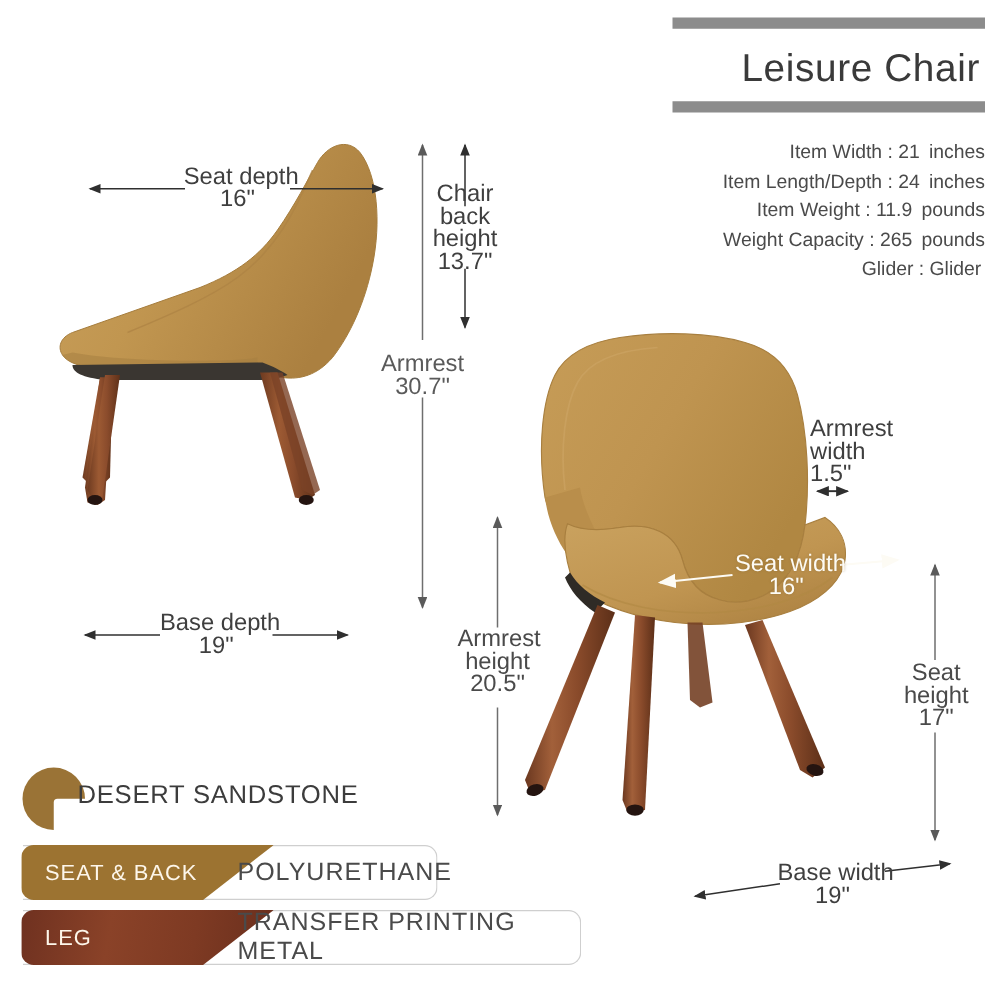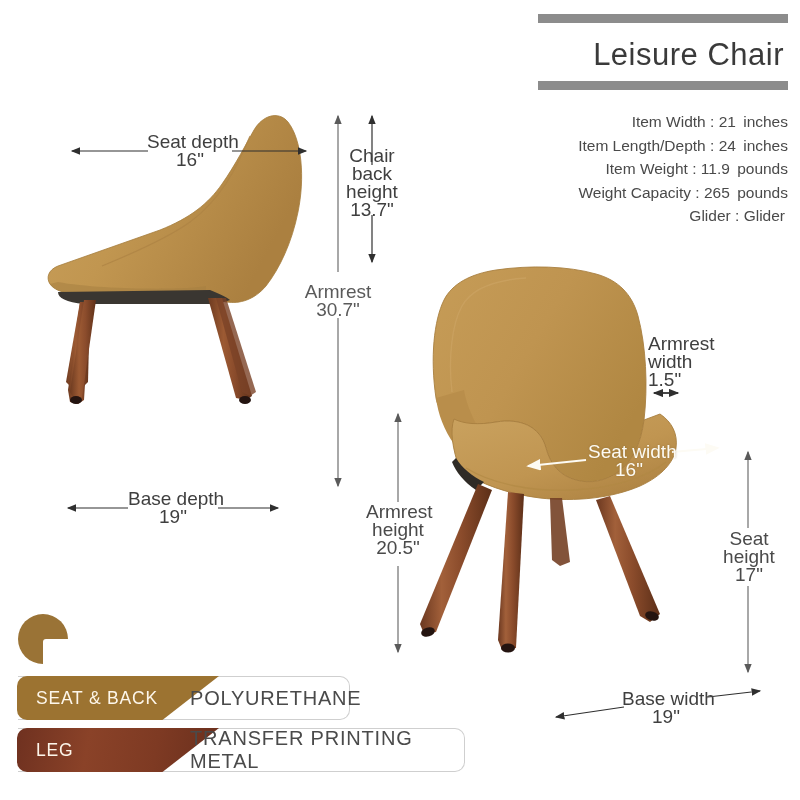--- a/index.html
+++ b/index.html
@@ -370,20 +370,21 @@
   <div class="dim" style="left:622px; top:690px; width:88px;">
     <span>Base width</span>
     <span class="val">19"</span>
   </div>
 
   <div class="abs" id="legend">
 
     <div class="swatch-row">
       <div class="swatch-circle"></div>
       <div class="swatch-notch"></div>
+      <div class="swatch-label">DESERT SANDSTONE</div>
     </div>
 
     <div class="mat-bar" style="width:332px;">
       <div class="mat-fill" style="width:202px; background:#9c7331; clip-path: polygon(0 0, 100% 0, 72% 100%, 0 100%);"></div>
       <div class="mat-key">SEAT &amp; BACK</div>
       <div class="mat-value" style="left:172px;">POLYURETHANE</div>
     </div>
 
     <div class="mat-bar" style="width:447px;padding-left:28px;">
       <div class="mat-fill" style="width:202px; background:linear-gradient(100deg,#6f3120 0%,#8a4228 35%,#7e3a23 68%,#6a2f1d 100%); clip-path: polygon(0 0, 100% 0, 72% 100%, 0 100%);"></div>

